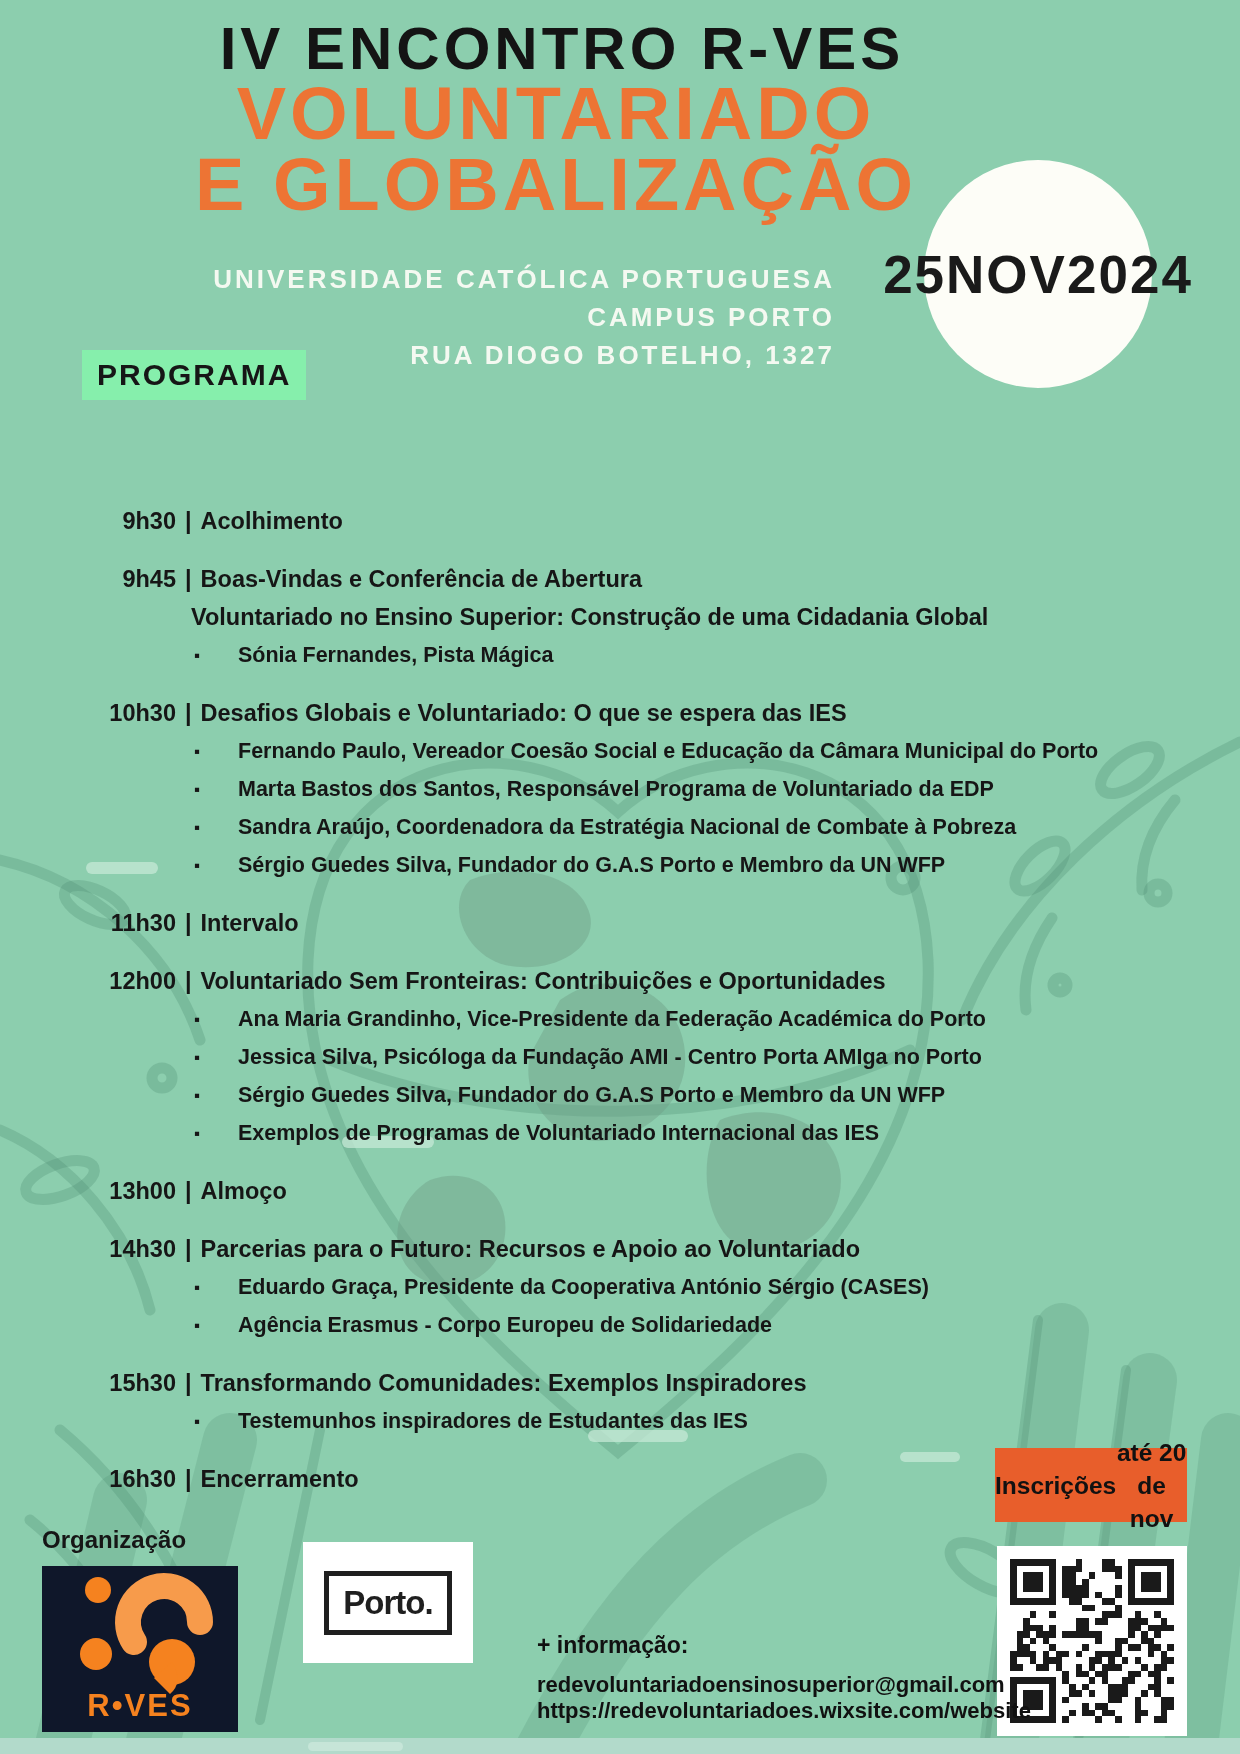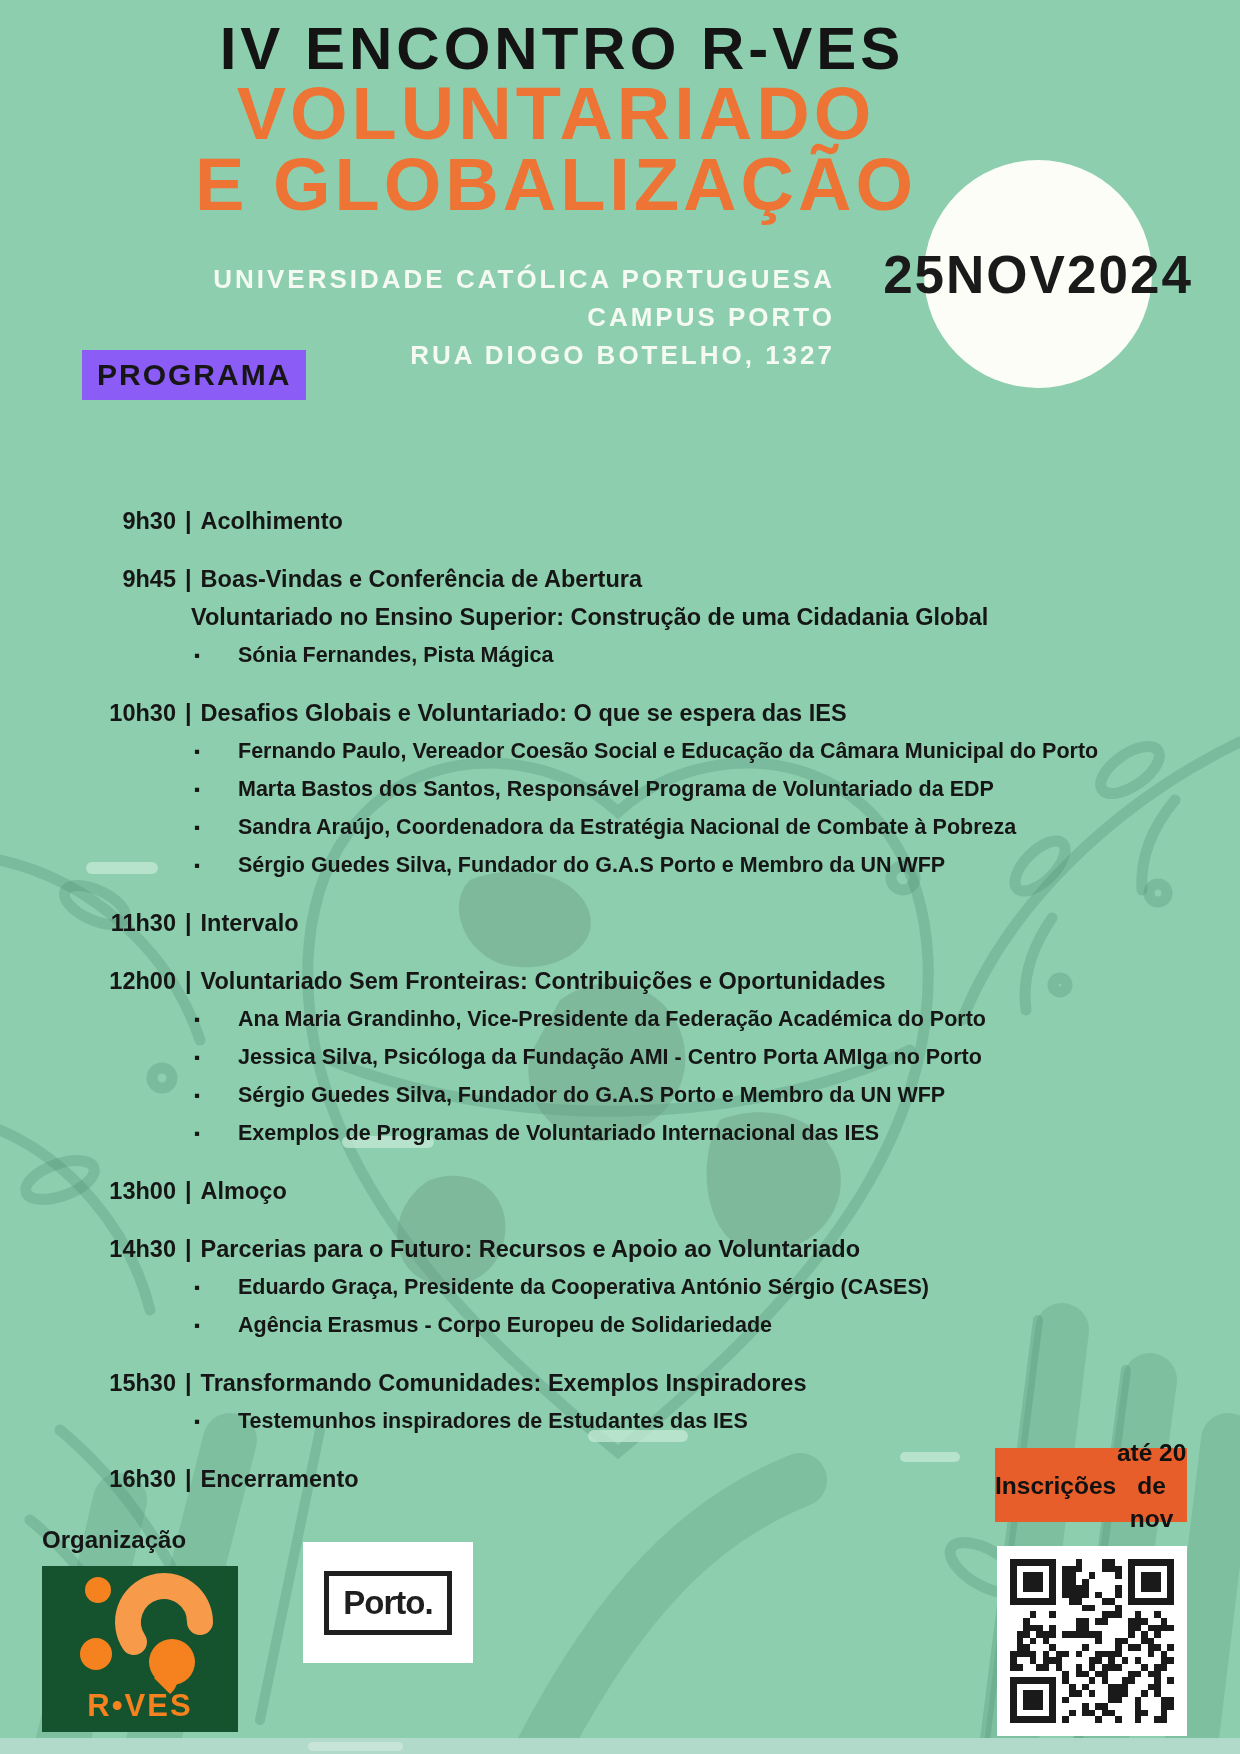--- a/index.html
+++ b/index.html
@@ -27,21 +27,21 @@
     color:#F4F9F1;font-weight:bold;font-size:26px;line-height:38px;letter-spacing:3px;
   }
   .date-badge{
     left:924px;top:160px;width:228px;height:228px;border-radius:50%;
     background:#FDFDF7;
     display:flex;align-items:center;justify-content:center;
     font-weight:bold;font-size:53px;line-height:57px;color:#1a1a1a;letter-spacing:2px;
     z-index:1;
   }
   .programa{
-    left:82px;top:350px;background:#8b5cf6;color:#161616;
+    left:82px;top:350px;background:#86efac;color:#161616;
     font-size:30px;font-weight:bold;letter-spacing:2px;padding:8px 15px;
   }
   .program-list{top:462px;left:104px;width:1080px;margin-top:40px;}
   .session{margin-bottom:20px;}
   .session-head{display:flex;font-size:23.5px;font-weight:bold;line-height:38px;}
   .session-head .time{width:72px;text-align:right;flex:none;}
   .session-head .sep{margin:0 9px;flex:none;}
   .ssubtitle{margin-left:87px;font-weight:bold;font-size:23.5px;line-height:38px;}
   .bullets{margin:0 0 0 90px;padding:0;list-style:none;}
   .bullets li{position:relative;padding-left:44px;font-size:21.5px;font-weight:bold;line-height:38px;}
@@ -49,21 +49,21 @@
   .inscricoes{
     left:995px;top:1448px;width:192px;height:74px;background:#E85E2B;color:#111;
     font-weight:bold;font-size:24.5px;line-height:33px;
     display:flex;align-items:center;justify-content:center;text-align:center;
   }
   .qr-box{
     left:997px;top:1546px;width:190px;height:190px;background:#ffffff;
     display:flex;align-items:center;justify-content:center;
   }
   .org-label{left:42px;top:1526px;font-size:24px;font-weight:bold;}
-  .rves-box{left:42px;top:1566px;width:196px;height:166px;background:#14532d;}
+  .rves-box{left:42px;top:1566px;width:196px;height:166px;background:#0f172a;}
   .rves-text{
     position:absolute;left:0;bottom:8px;width:100%;text-align:center;
     color:#F5821F;font-weight:bold;font-size:31px;letter-spacing:2px;
   }
   .apoio-label{left:305px;top:1574px;font-size:24px;font-weight:bold;}
   .porto-box{
     left:303px;top:1542px;width:170px;height:121px;background:#fff;
     display:flex;align-items:center;justify-content:center;
   }
   .porto-frame{
@@ -485,16 +485,21 @@
       <path d="M130 96 Q 142 116 128 128 L 112 112 Z" fill="#F5821F"></path>
     </svg>
     <div class="rves-text">R•VES</div>
   </div>
 
   <div class="layer apoio-label">Apoio</div>
   <div class="layer porto-box">
     <div class="porto-frame">Porto.</div>
   </div>
 
+  <div class="layer info">
+    <div class="ilabel">+ informação:</div>
+    <div class="iline">redevoluntariadoensinosuperior@gmail.com</div>
+    <div class="iline">https://redevoluntariadoes.wixsite.com/website</div>
+  </div>
 
   <div class="bottom-strip"></div>
   <div class="strip-hl"></div>
 </div>
 
 </body></html>

